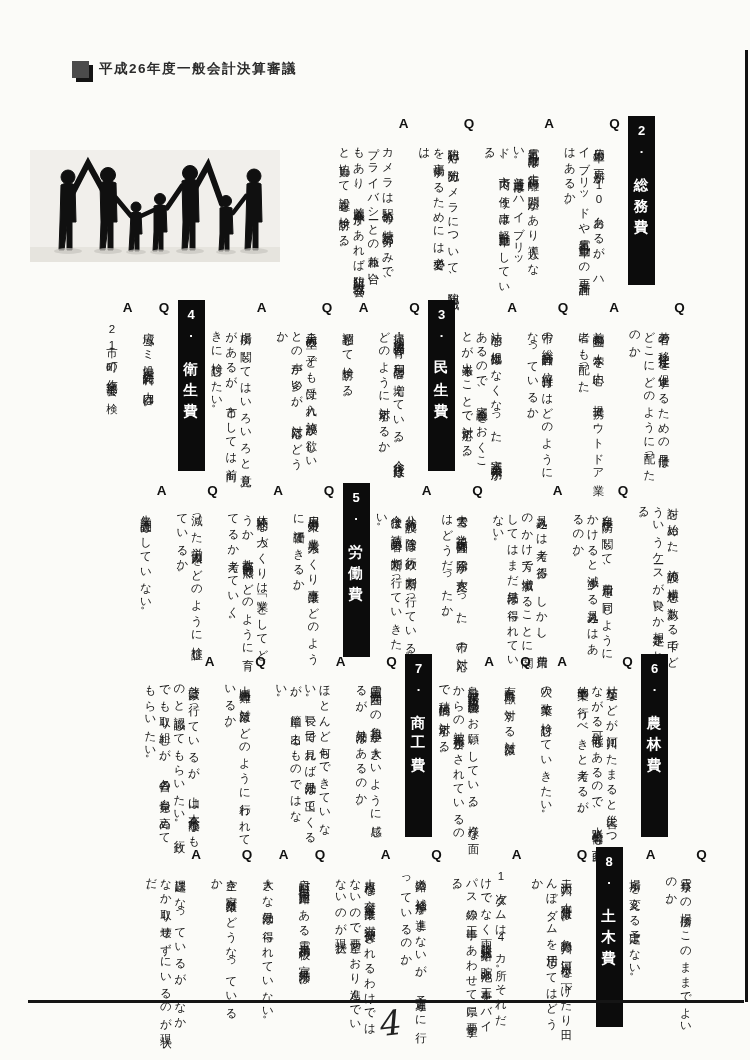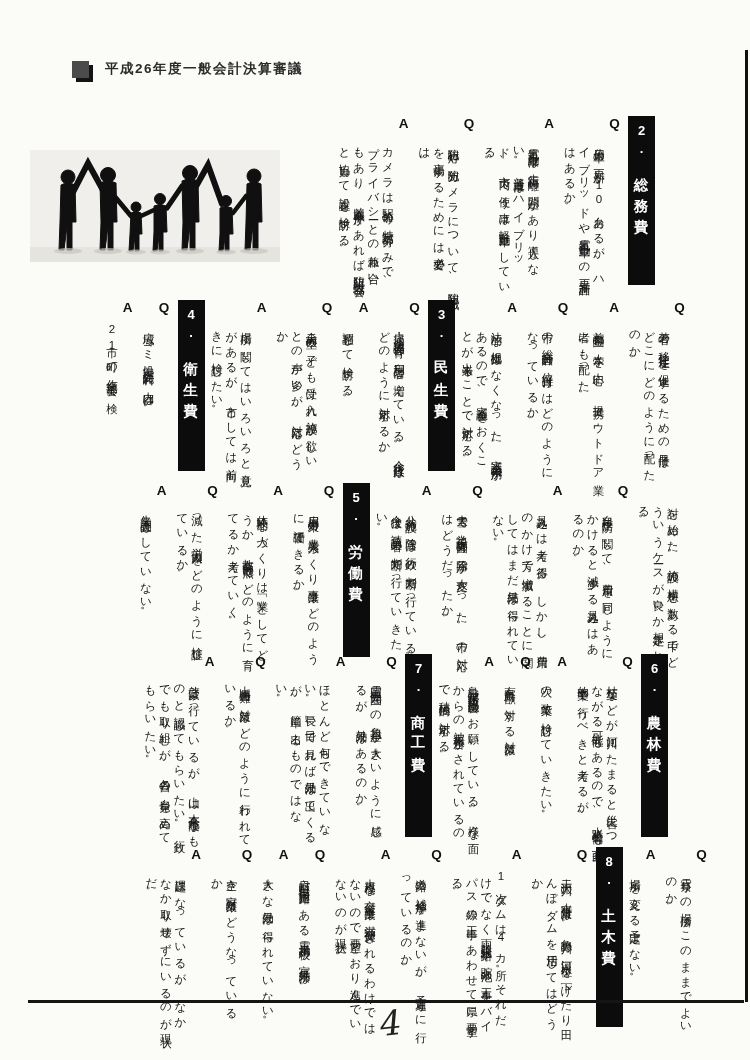--- a/index.html
+++ b/index.html
@@ -3,21 +3,21 @@
 <meta charset="utf-8">
 <style>
   html,body{margin:0;padding:0;}
   body{
     width:750px;height:1060px;position:relative;overflow:hidden;
     background:#fbfbf8;
     font-family:"Liberation Sans",sans-serif;
     color:#1c1c1c;
   }
   
-  .hdr{position:absolute;top:60px;left:32px;display:flex;align-items:center;gap:16px;padding-left:40px;}
+  .hdr{position:absolute;top:60px;left:32px;display:flex;align-items:center;gap:10px;padding-left:40px;}
   .hdr-icon{width:17px;height:17px;background:#4b4b4b;box-shadow:4px 4px 0 #141414;flex:0 0 auto;}
   .hdr-title{font-size:13.5px;font-weight:bold;letter-spacing:1.5px;color:#2b2b2b;}
 
   
   .band{
     position:absolute;display:flex;flex-direction:row-reverse;
     justify-content:flex-start;align-items:stretch;gap:5px;
   }
   .sec{
     writing-mode:vertical-rl;text-orientation:upright;

